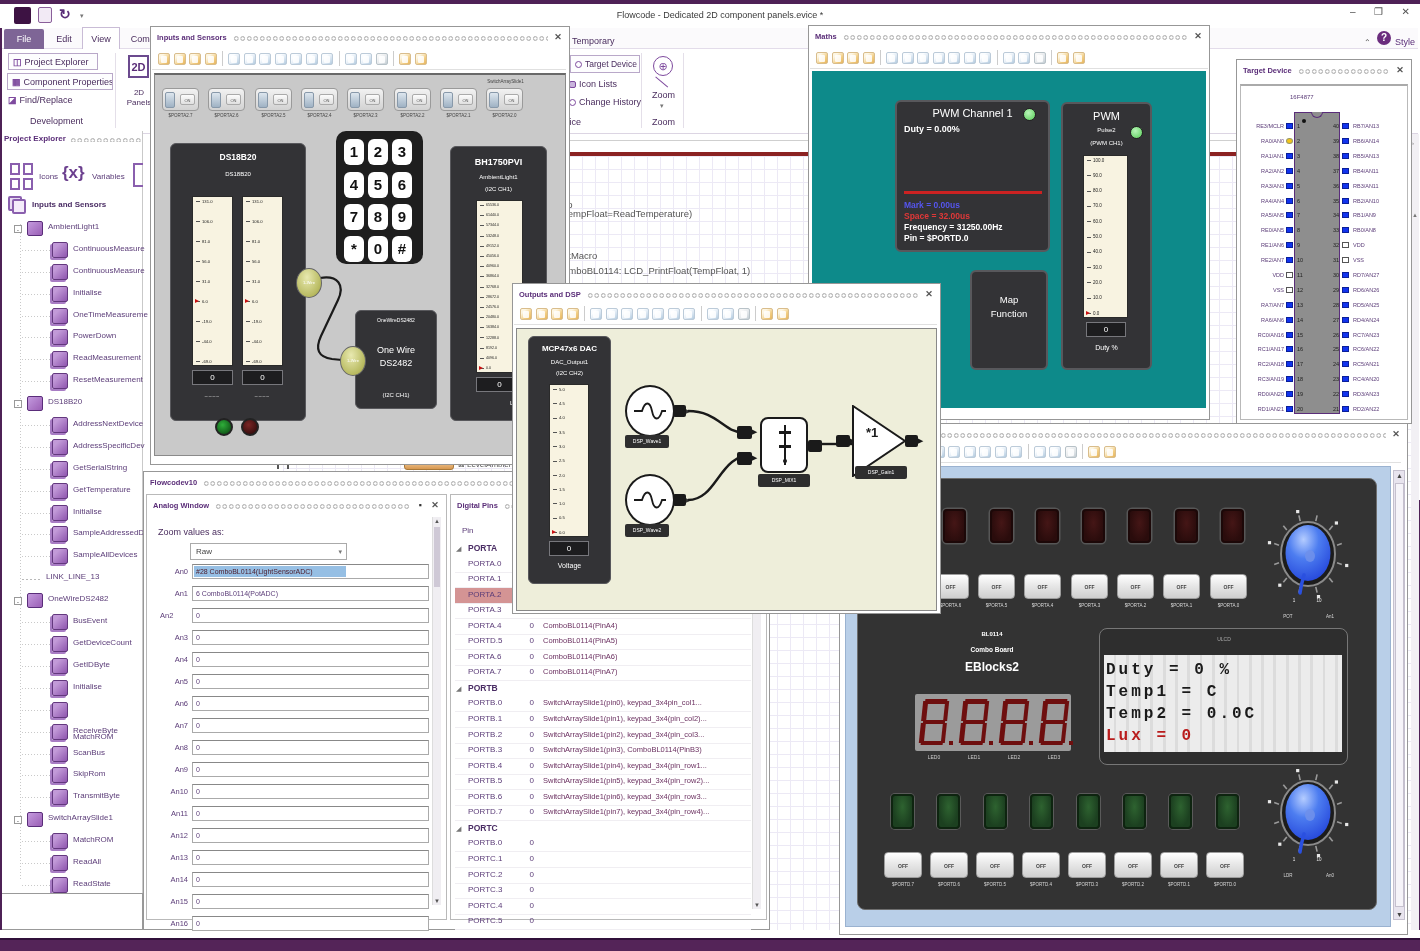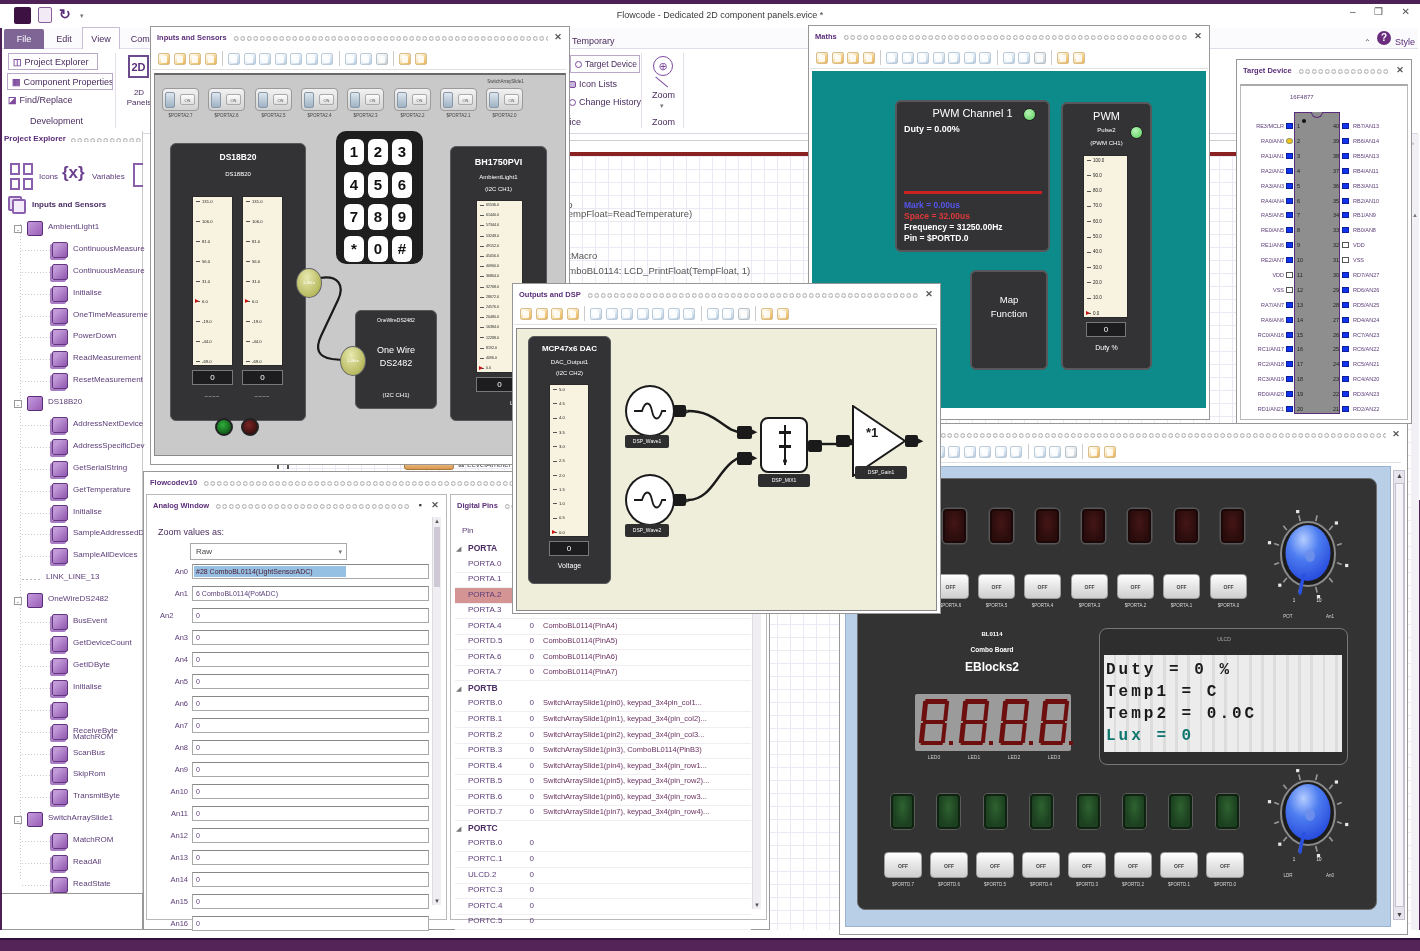--- a/index.html
+++ b/index.html
@@ -363,21 +363,21 @@
 <div class="abs" style="left:543px;top:807px;font-size:7.5px;color:#6b3060;white-space:nowrap;overflow:hidden;width:205px;">SwitchArraySlide1(pin7), keypad_3x4(pin_row4)...</div>
 <div class="abs" style="left:456px;top:825px;font-size:7px;color:#777;">◢</div>
 <div class="abs" style="left:468px;top:823px;font-size:8.5px;font-weight:bold;color:#4a2d64;">PORTC</div>
 <div class="abs" style="left:455px;top:836px;width:296px;height:16px;border-bottom:1px solid #f0eef2;"></div>
 <div class="abs" style="left:468px;top:838px;font-size:8px;color:#5b3c78;">PORTB.0</div>
 <div class="abs" style="left:520px;top:838px;width:14px;text-align:right;font-size:8px;color:#5b3c78;">0</div>
 <div class="abs" style="left:455px;top:852px;width:296px;height:16px;border-bottom:1px solid #f0eef2;"></div>
 <div class="abs" style="left:468px;top:854px;font-size:8px;color:#5b3c78;">PORTC.1</div>
 <div class="abs" style="left:520px;top:854px;width:14px;text-align:right;font-size:8px;color:#5b3c78;">0</div>
 <div class="abs" style="left:455px;top:868px;width:296px;height:16px;border-bottom:1px solid #f0eef2;"></div>
-<div class="abs" style="left:468px;top:870px;font-size:8px;color:#5b3c78;">ULCD.2</div>
+<div class="abs" style="left:468px;top:870px;font-size:8px;color:#5b3c78;">PORTC.2</div>
 <div class="abs" style="left:520px;top:870px;width:14px;text-align:right;font-size:8px;color:#5b3c78;">0</div>
 <div class="abs" style="left:455px;top:883px;width:296px;height:16px;border-bottom:1px solid #f0eef2;"></div>
 <div class="abs" style="left:468px;top:885px;font-size:8px;color:#5b3c78;">PORTC.3</div>
 <div class="abs" style="left:520px;top:885px;width:14px;text-align:right;font-size:8px;color:#5b3c78;">0</div>
 <div class="abs" style="left:455px;top:899px;width:296px;height:16px;border-bottom:1px solid #f0eef2;"></div>
 <div class="abs" style="left:468px;top:901px;font-size:8px;color:#5b3c78;">PORTC.4</div>
 <div class="abs" style="left:520px;top:901px;width:14px;text-align:right;font-size:8px;color:#5b3c78;">0</div>
 <div class="abs" style="left:455px;top:914px;width:296px;height:16px;border-bottom:1px solid #f0eef2;"></div>
 <div class="abs" style="left:468px;top:916px;font-size:8px;color:#5b3c78;">PORTC.5</div>
 <div class="abs" style="left:520px;top:916px;width:14px;text-align:right;font-size:8px;color:#5b3c78;">0</div>
@@ -557,21 +557,21 @@
     <span style="position:absolute;left:2px;top:20.75px;width:22px;height:4.5px;background:#6e0f0f;"></span>
   </div>
 <div class="abs" style="left:1069px;top:741px;width:4px;height:4px;background:#6e0f0f;"></div>
 <div class="abs" style="left:1039px;top:754px;width:30px;text-align:center;font-size:5px;color:#cccccc;">LED3</div>
 <div class="abs" style="left:1099px;top:628px;width:249px;height:137px;background:#2e2e2e;border:1px solid #777;border-radius:8px;"></div>
 <div class="wt" style="left:1199px;top:636px;width:50px;font-size:5px;color:#aaa;">ULCD</div>
 <div class="abs" style="left:1104px;top:655px;width:238px;height:97px;background:#ececec;background-image:repeating-linear-gradient(90deg,rgba(0,0,0,0) 0,rgba(0,0,0,0) 9.5px,#dcdcdc 9.5px,#dcdcdc 12.3px);"></div>
 <div class="abs" style="left:1106px;top:661px;font-family:'Liberation Mono',monospace;font-size:16px;font-weight:bold;color:#1a1a1a;letter-spacing:3px;white-space:pre;">Duty = 0 %</div>
 <div class="abs" style="left:1106px;top:683px;font-family:'Liberation Mono',monospace;font-size:16px;font-weight:bold;color:#1a1a1a;letter-spacing:3px;white-space:pre;">Temp1 = C</div>
 <div class="abs" style="left:1106px;top:705px;font-family:'Liberation Mono',monospace;font-size:16px;font-weight:bold;color:#1a1a1a;letter-spacing:3px;white-space:pre;">Temp2 = 0.0C</div>
-<div class="abs" style="left:1106px;top:727px;font-family:'Liberation Mono',monospace;font-size:16px;font-weight:bold;color:#0f766e;letter-spacing:3px;white-space:pre;">Lux = 0</div>
+<div class="abs" style="left:1106px;top:727px;font-family:'Liberation Mono',monospace;font-size:16px;font-weight:bold;color:#b91c1c;letter-spacing:3px;white-space:pre;">Lux = 0</div>
 <div class="led" style="left:891px;top:794px;width:23px;height:35px;background:radial-gradient(ellipse at 50% 35%,#2e6330,#1c4020 70%);border:2px solid #0e2410;box-shadow:0 0 0 1px #5a5a5a;"></div>
 <div class="led" style="left:937px;top:794px;width:23px;height:35px;background:radial-gradient(ellipse at 50% 35%,#2e6330,#1c4020 70%);border:2px solid #0e2410;box-shadow:0 0 0 1px #5a5a5a;"></div>
 <div class="led" style="left:984px;top:794px;width:23px;height:35px;background:radial-gradient(ellipse at 50% 35%,#2e6330,#1c4020 70%);border:2px solid #0e2410;box-shadow:0 0 0 1px #5a5a5a;"></div>
 <div class="led" style="left:1030px;top:794px;width:23px;height:35px;background:radial-gradient(ellipse at 50% 35%,#2e6330,#1c4020 70%);border:2px solid #0e2410;box-shadow:0 0 0 1px #5a5a5a;"></div>
 <div class="led" style="left:1077px;top:794px;width:23px;height:35px;background:radial-gradient(ellipse at 50% 35%,#2e6330,#1c4020 70%);border:2px solid #0e2410;box-shadow:0 0 0 1px #5a5a5a;"></div>
 <div class="led" style="left:1123px;top:794px;width:23px;height:35px;background:radial-gradient(ellipse at 50% 35%,#2e6330,#1c4020 70%);border:2px solid #0e2410;box-shadow:0 0 0 1px #5a5a5a;"></div>
 <div class="led" style="left:1169px;top:794px;width:23px;height:35px;background:radial-gradient(ellipse at 50% 35%,#2e6330,#1c4020 70%);border:2px solid #0e2410;box-shadow:0 0 0 1px #5a5a5a;"></div>
 <div class="led" style="left:1216px;top:794px;width:23px;height:35px;background:radial-gradient(ellipse at 50% 35%,#2e6330,#1c4020 70%);border:2px solid #0e2410;box-shadow:0 0 0 1px #5a5a5a;"></div>
 <div class="offb" style="left:884px;top:852px;width:38px;height:26px;line-height:26px;">OFF</div>
 <div class="plbl" style="left:881px;top:882px;width:44px;">$PORTD.7</div>

